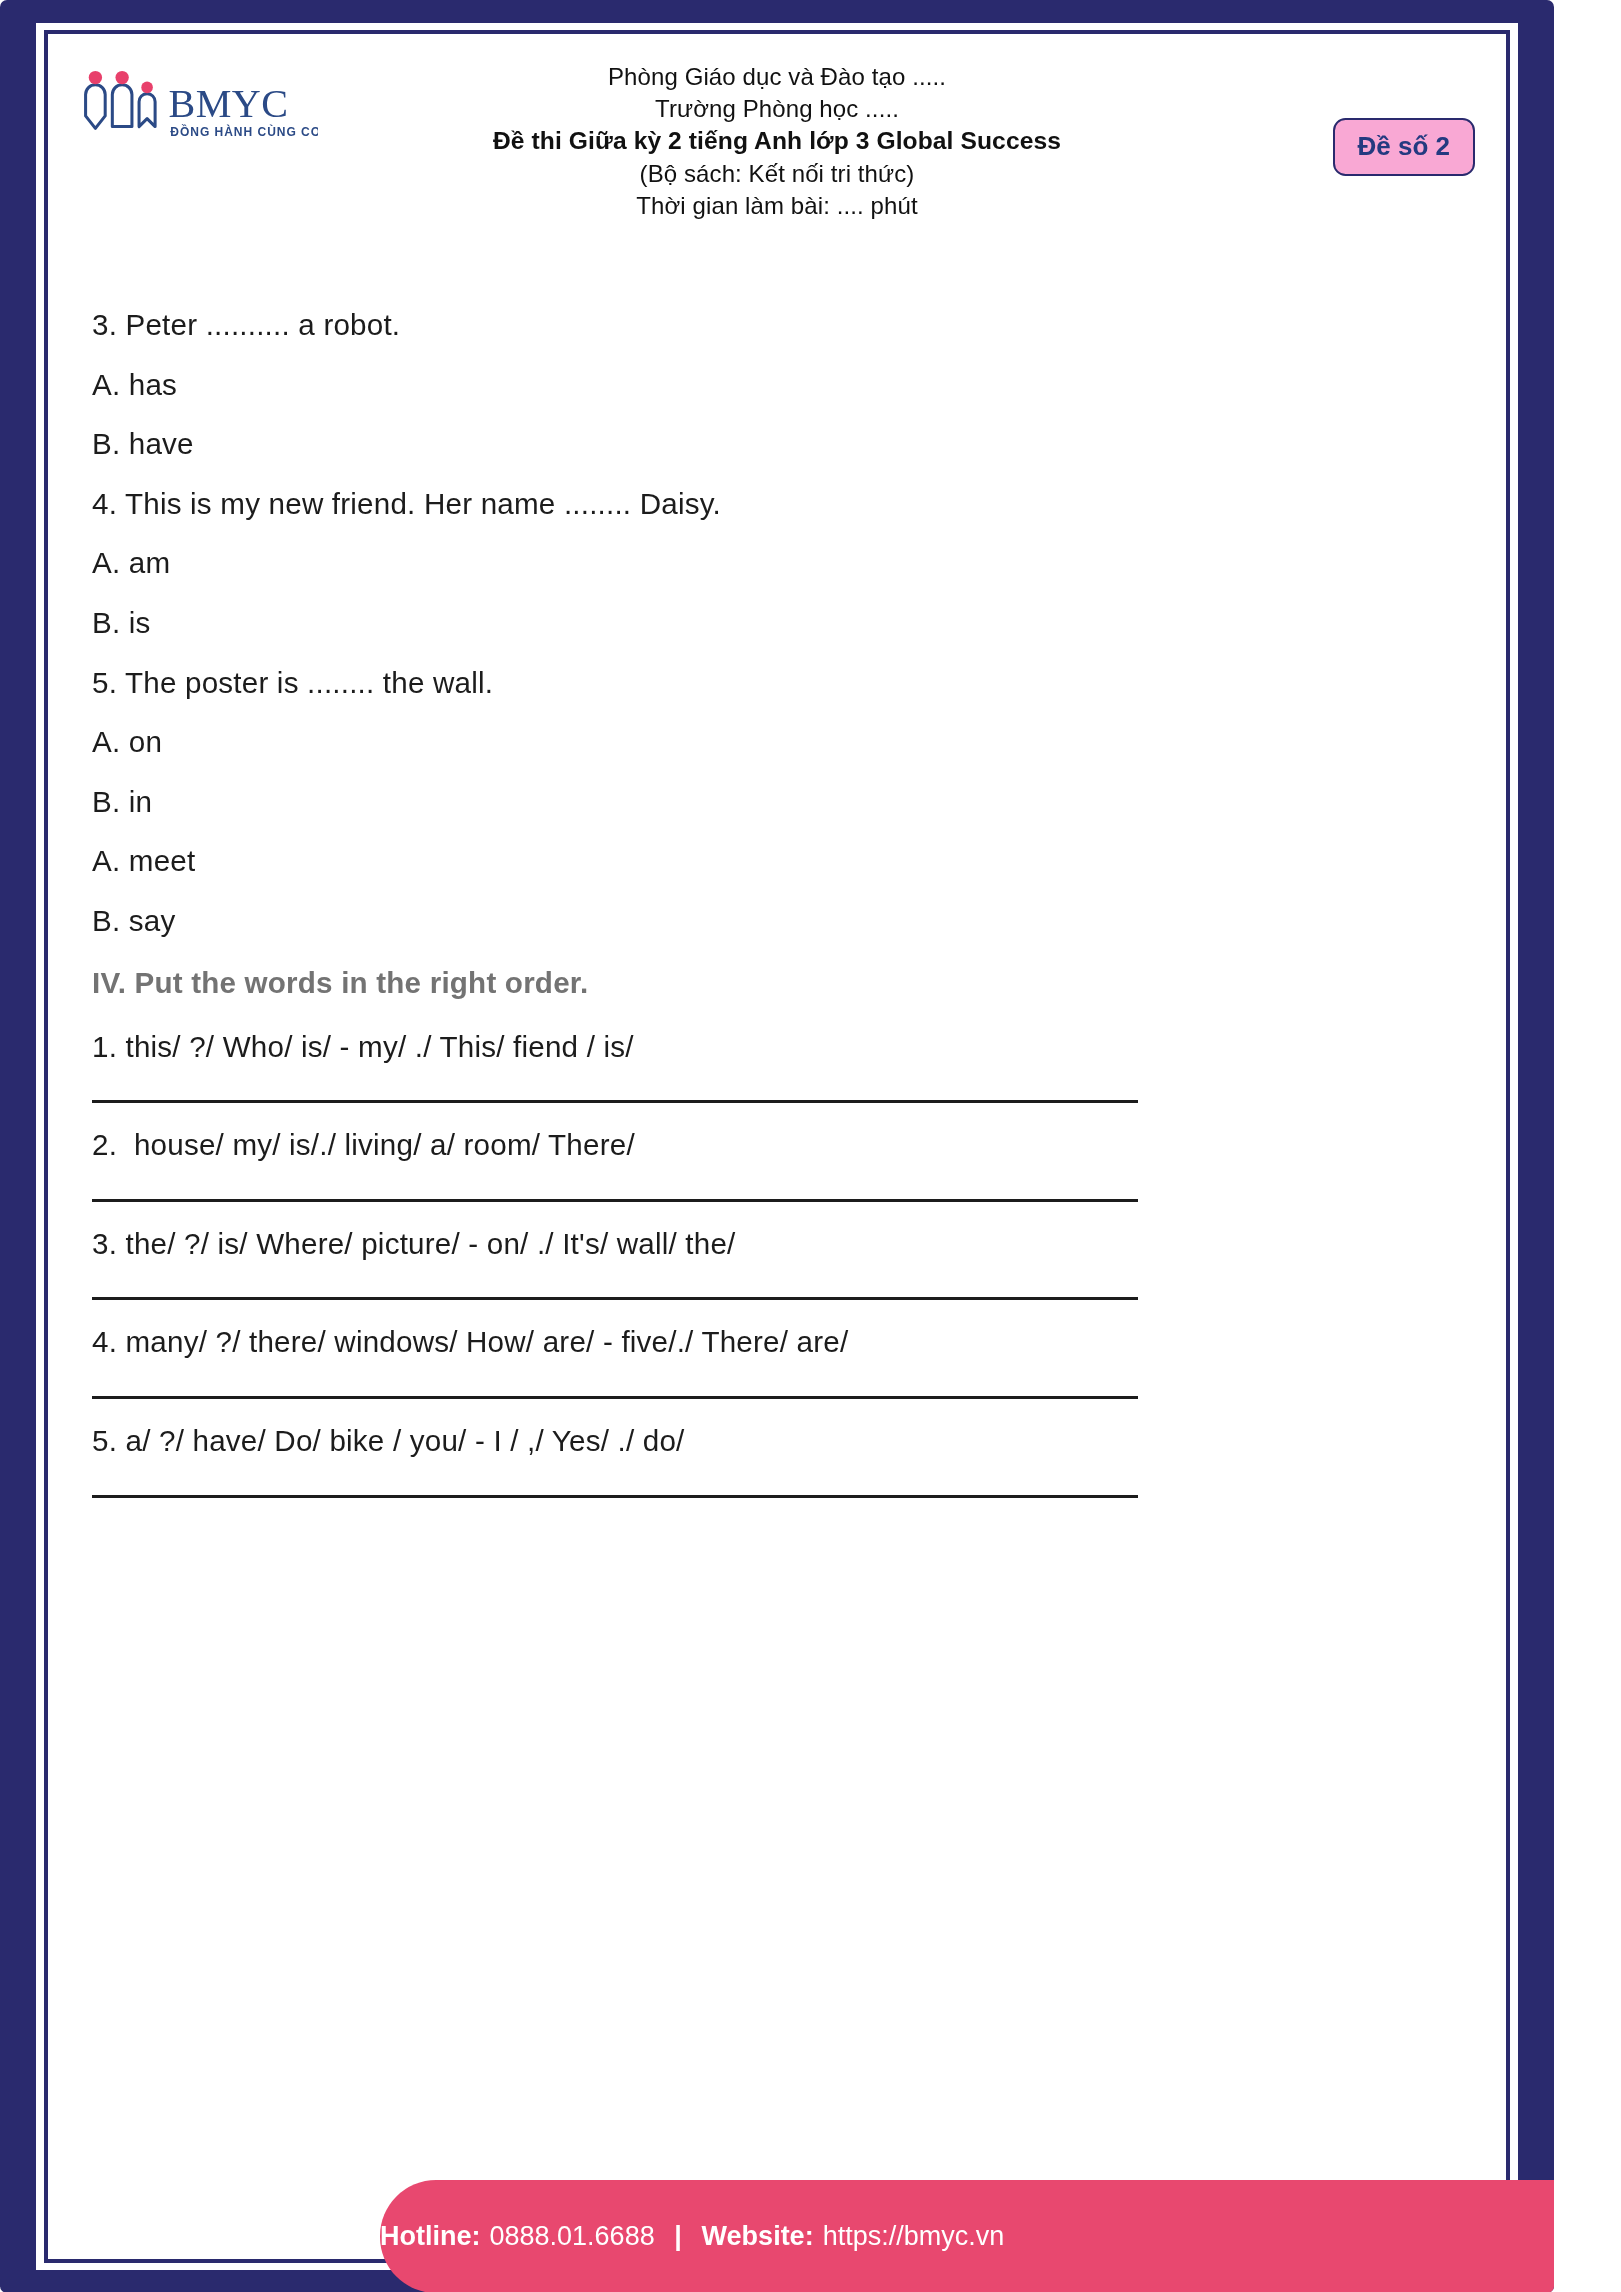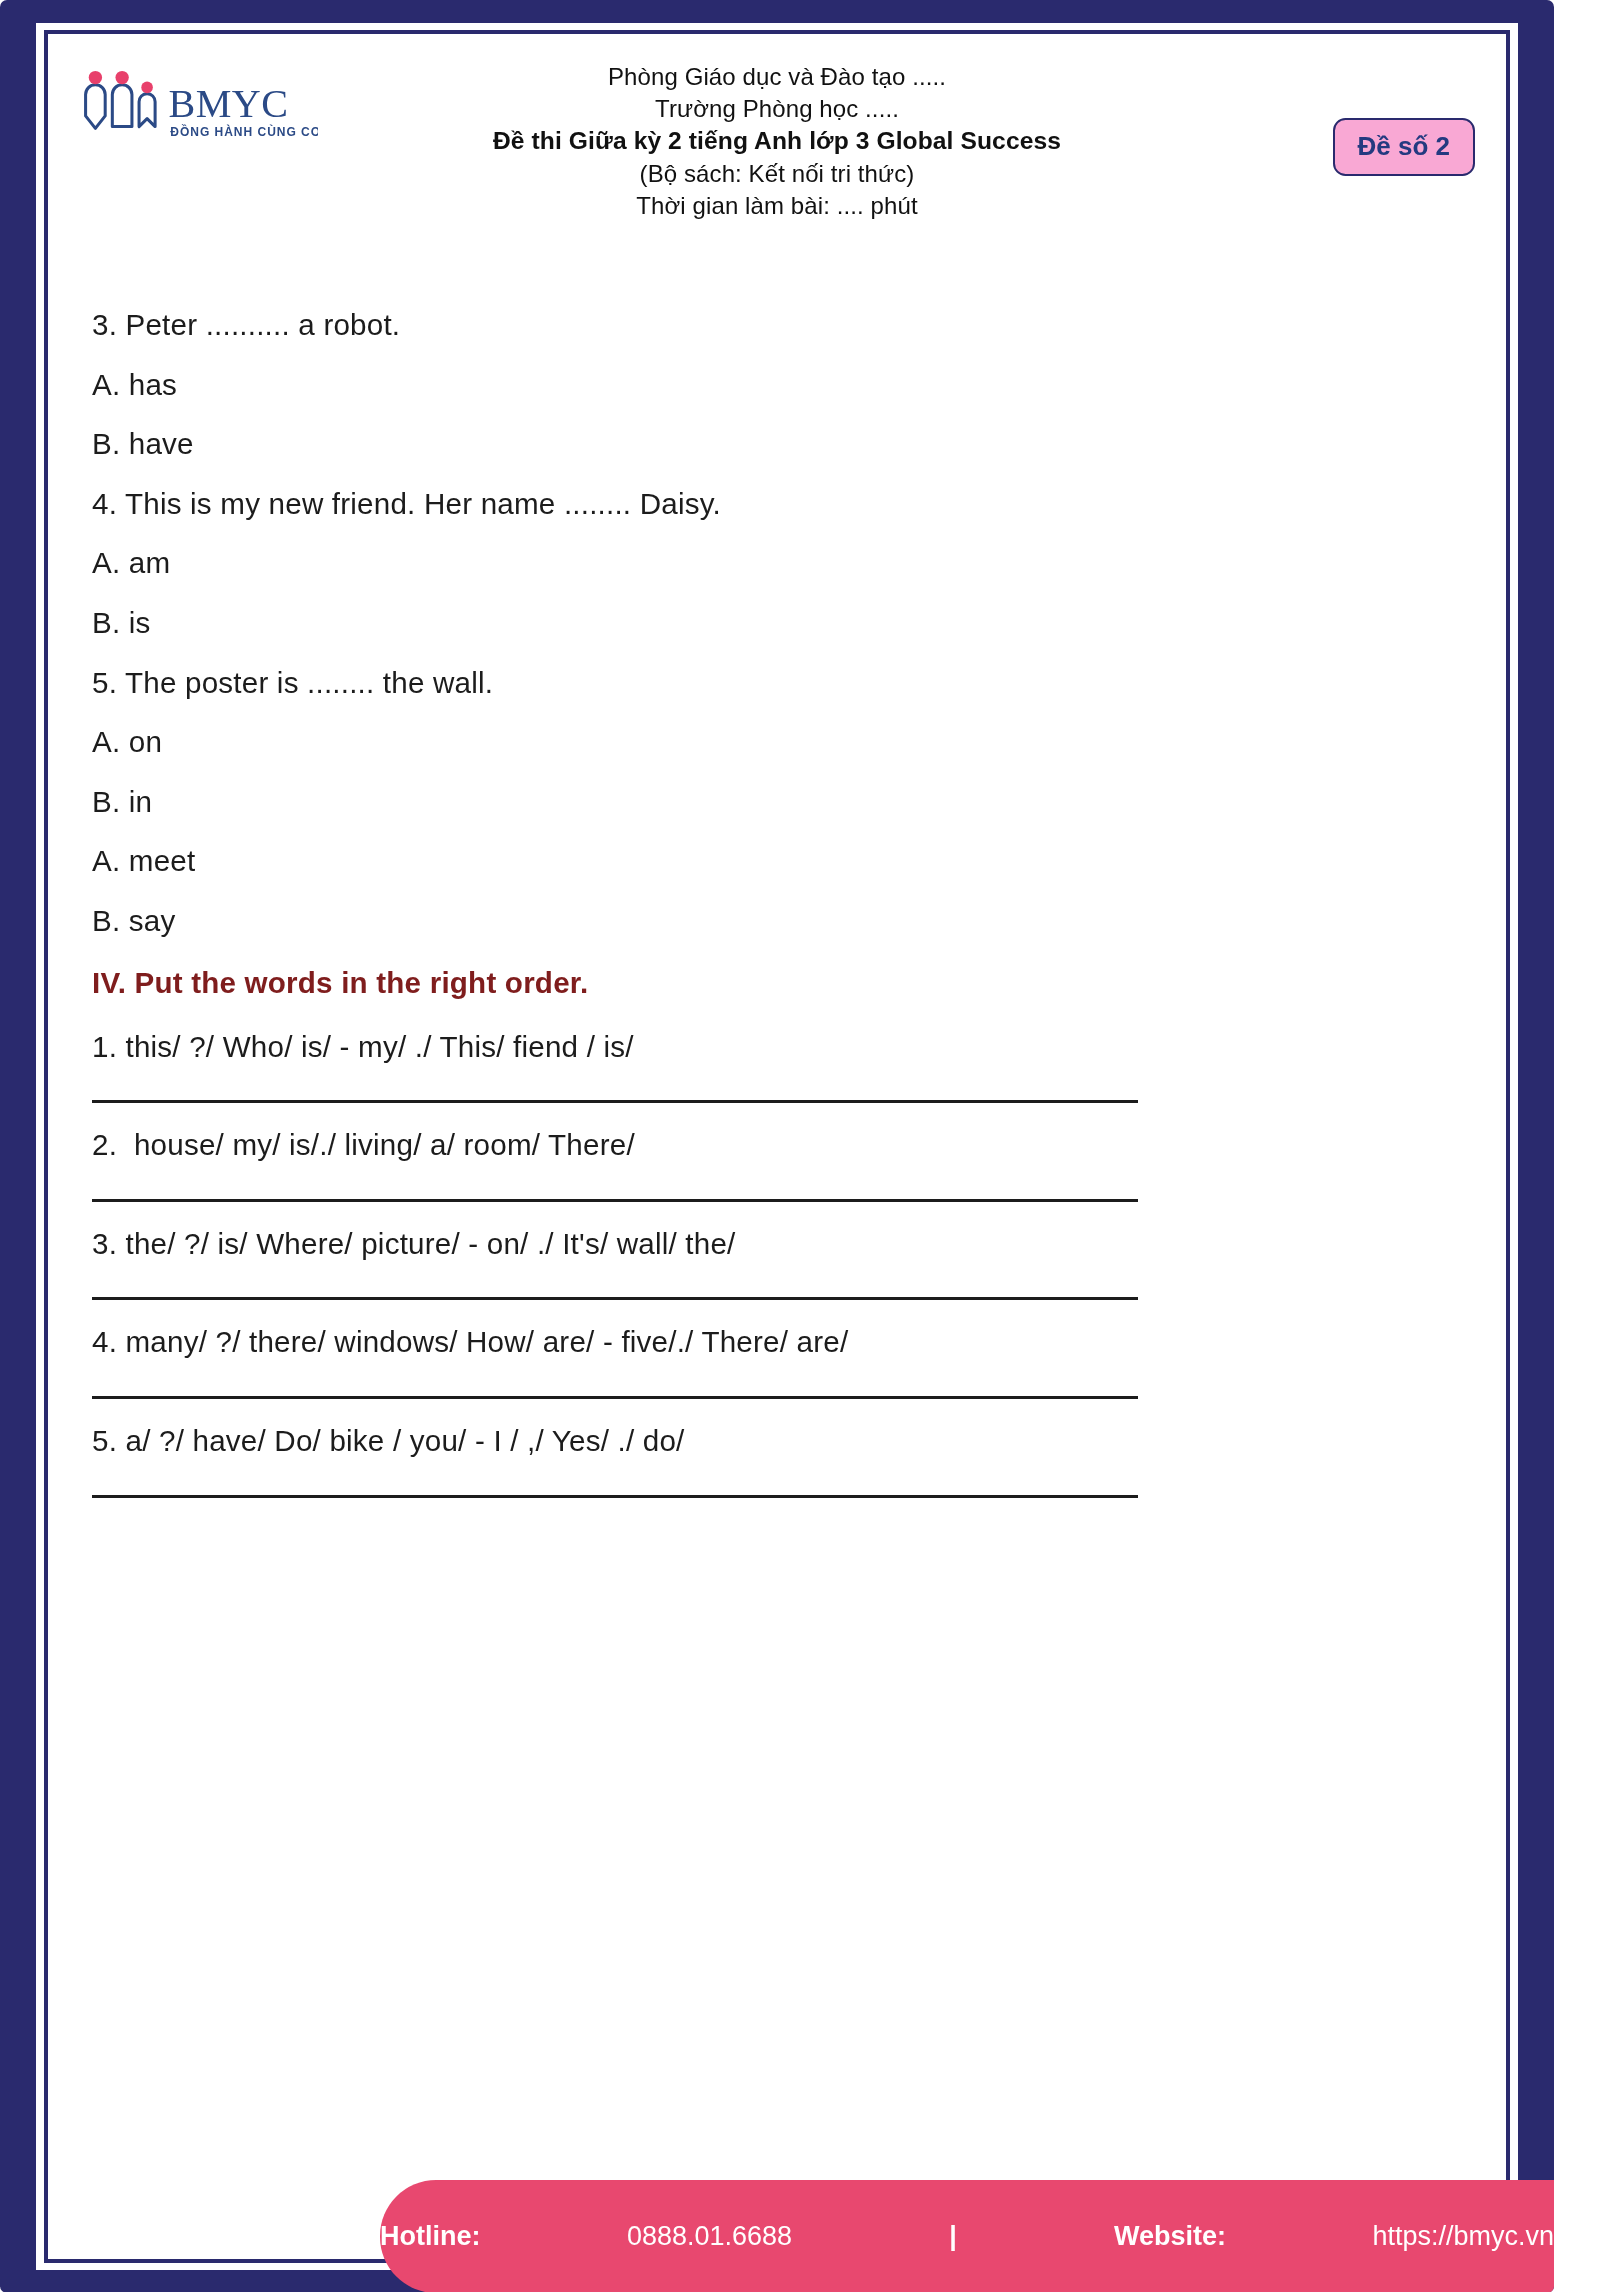--- a/index.html
+++ b/index.html
@@ -113,21 +113,21 @@
     margin: 0 0 30px 0;
     letter-spacing: 0.2px;
     white-space: pre-wrap;
   }
   .q-line.opt {
     margin-bottom: 30px;
   }
   .section-head {
     font-size: 29.6px;
     font-weight: bold;
-    color: #7f1d1d;
+    color: #737373;
     margin: 7.2px 0 32px 0;
     letter-spacing: 0.2px;
   }
   .order-item {
     font-size: 29.6px;
     line-height: 1;
     color: #1c1c1c;
     margin: 10px 0 9px 0;
     letter-spacing: 0.2px;
     white-space: pre-wrap;
@@ -144,21 +144,21 @@
     position: absolute;
     right: 0;
     bottom: 0;
     width: 1174px;
     height: 113px;
     background: #e8486f;
     border-top-left-radius: 56px;
     border-bottom-left-radius: 56px;
     display: flex;
     align-items: center;
-    justify-content: space-between;
+    justify-content: flex-start;
     color: #ffffff;
     font-size: 27px;
     white-space: nowrap;
     z-index: 5;
   }
   .footer-band .lbl { font-weight: bold; }
   .footer-band .sep { margin: 0 19.7px; font-weight: bold; }
   .footer-band .val { margin-left: 9px; }
 </style>
 </head>

